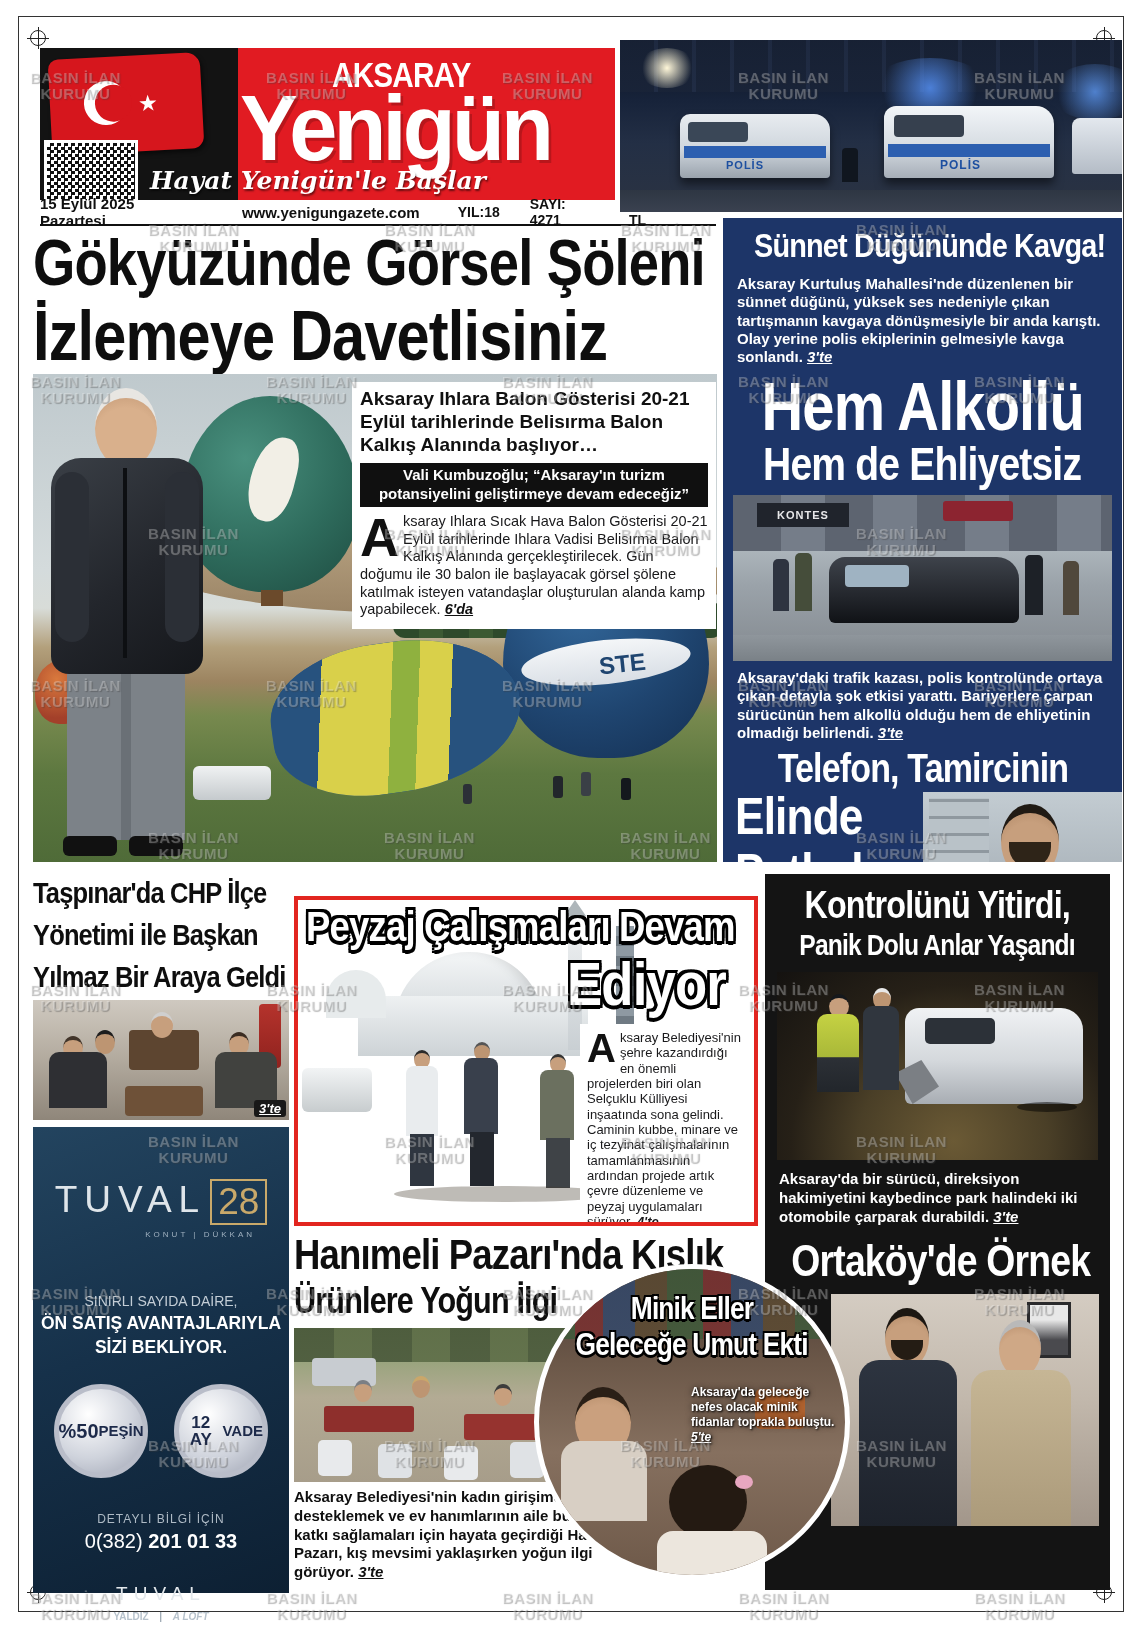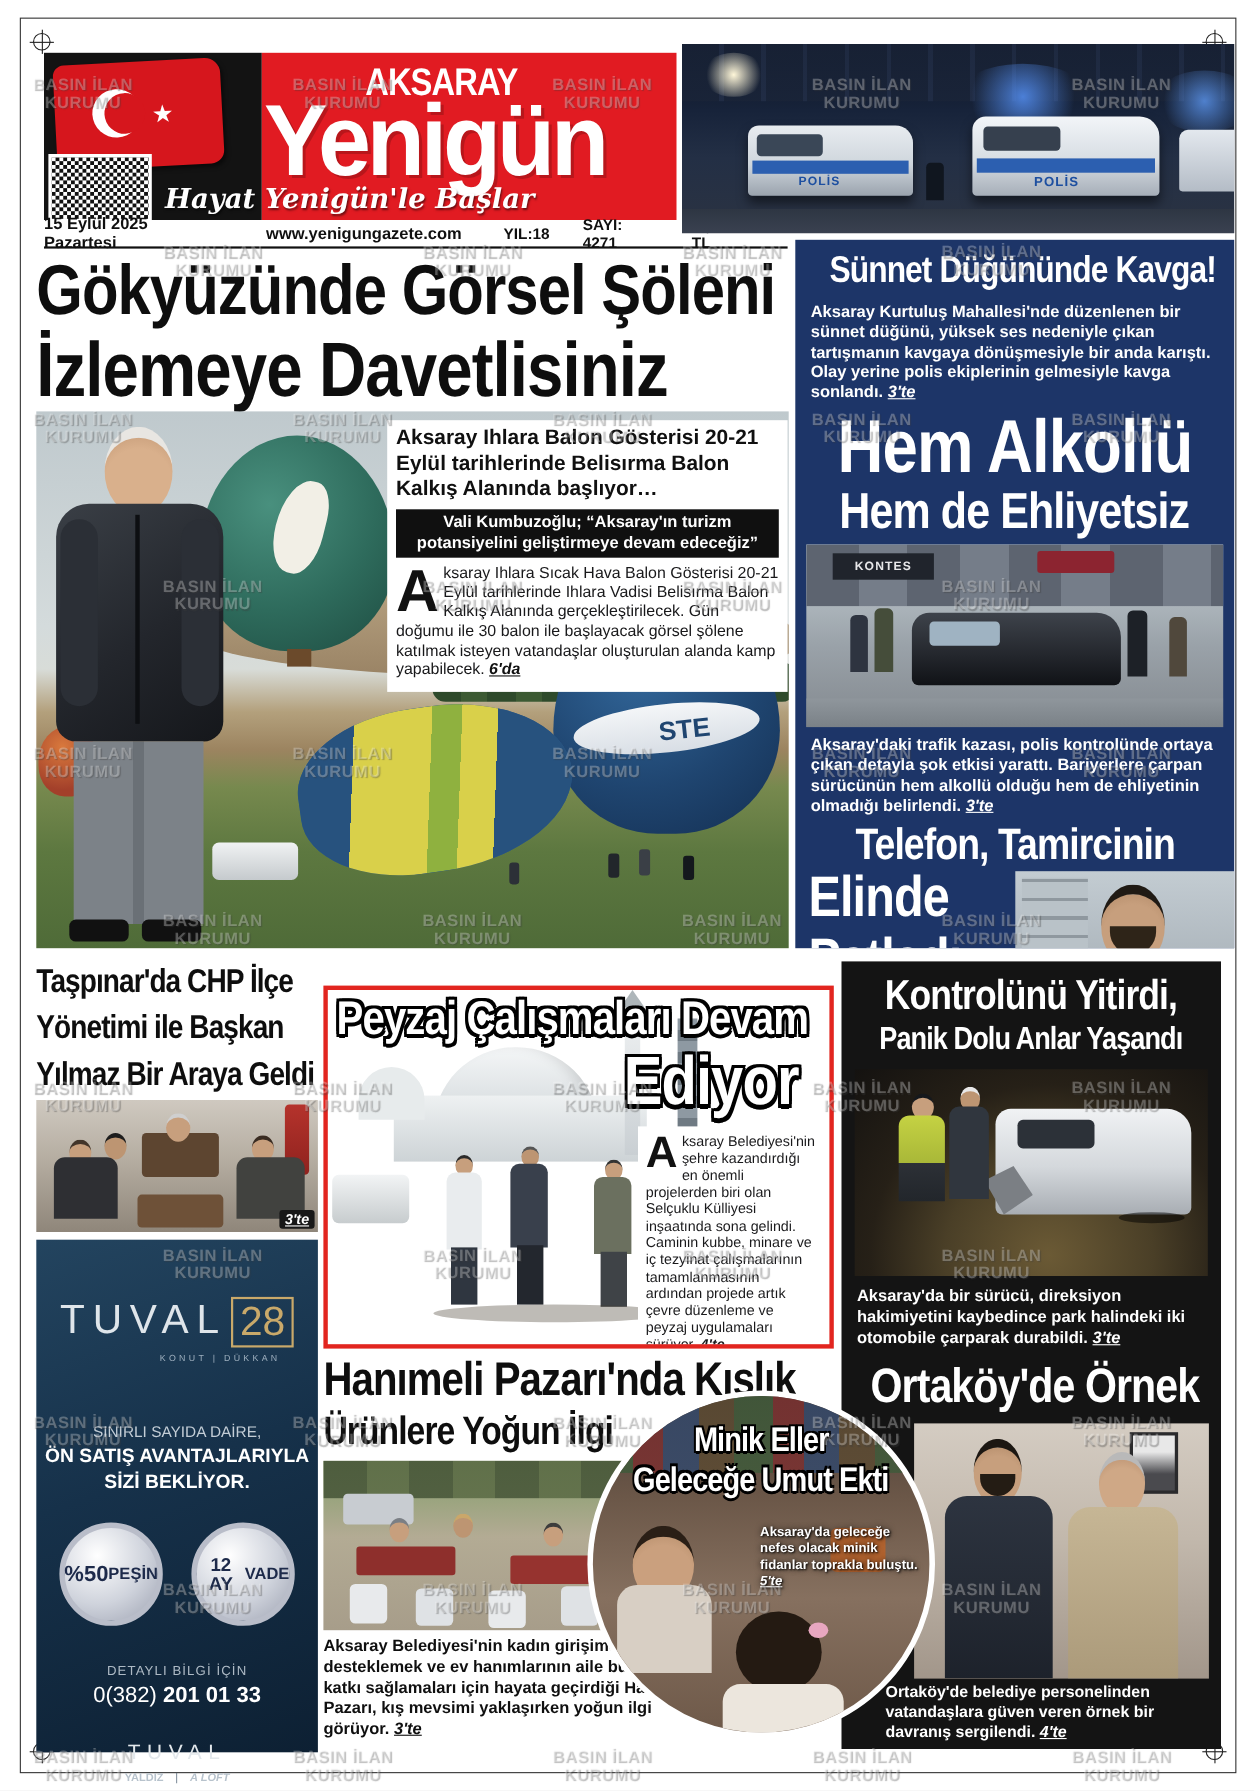--- a/index.html
+++ b/index.html
@@ -421,24 +421,20 @@
       <div class="person-head" style="left:54px;top:14px;width:44px;height:52px;background:
            radial-gradient(circle at 50% 56%,#c79f7d 58%,#b28a68 100%);border-top:8px solid #1c1712;"></div>
       <div class="abs" style="left:60px;top:46px;width:32px;height:20px;border-radius:0 0 16px 16px;background:#241c14;"></div>
       <div class="abs" style="left:28px;top:66px;width:98px;height:166px;border-radius:20px 20px 0 0;
            background:linear-gradient(180deg,#2d3440,#1d222b);"></div>
       <div class="person-head" style="left:168px;top:26px;width:42px;height:50px;background:
            radial-gradient(circle at 50% 56%,#cfa886 58%,#ba9170 100%);border-top:7px solid #b9b9b9;"></div>
       <div class="abs" style="left:140px;top:76px;width:100px;height:156px;border-radius:20px 20px 0 0;
            background:linear-gradient(180deg,#c6b695,#ab9a7a);"></div>
     </div>
-    <div style="position:absolute;left:40px;right:10px;bottom:6px;font-weight:bold;font-size:14.5px;line-height:1.25;color:#fff;">
-      <span>Ortaköy'de belediye personelinden vatandaşlara güven veren örnek bir davranış sergilendi.</span>
-      <span class="ref">4'te</span>
-    </div>
   </div>
 
   <div class="abs circlestory">
     <div class="abs" style="left:0;top:0;width:100%;height:70px;background:
          repeating-linear-gradient(90deg,#3f5a3a 0 36px,#7a3030 36px 64px,#34496b 64px 96px,#5b4a32 96px 128px);opacity:.85;"></div>
     <div class="person-head" style="left:36px;top:118px;width:56px;height:60px;background:
          radial-gradient(circle at 50% 58%,#caa07e 60%,#b58d6a 100%);border-top:10px solid #2a1f16;"></div>
     <div class="abs" style="left:22px;top:172px;width:86px;height:80px;border-radius:18px 18px 0 0;background:#d8cfc4;"></div>
     <div class="person-head" style="left:130px;top:196px;width:78px;height:74px;background:#241a12;"></div>
     <div class="abs" style="left:196px;top:206px;width:18px;height:14px;border-radius:50%;background:#e8a7c0;"></div>

